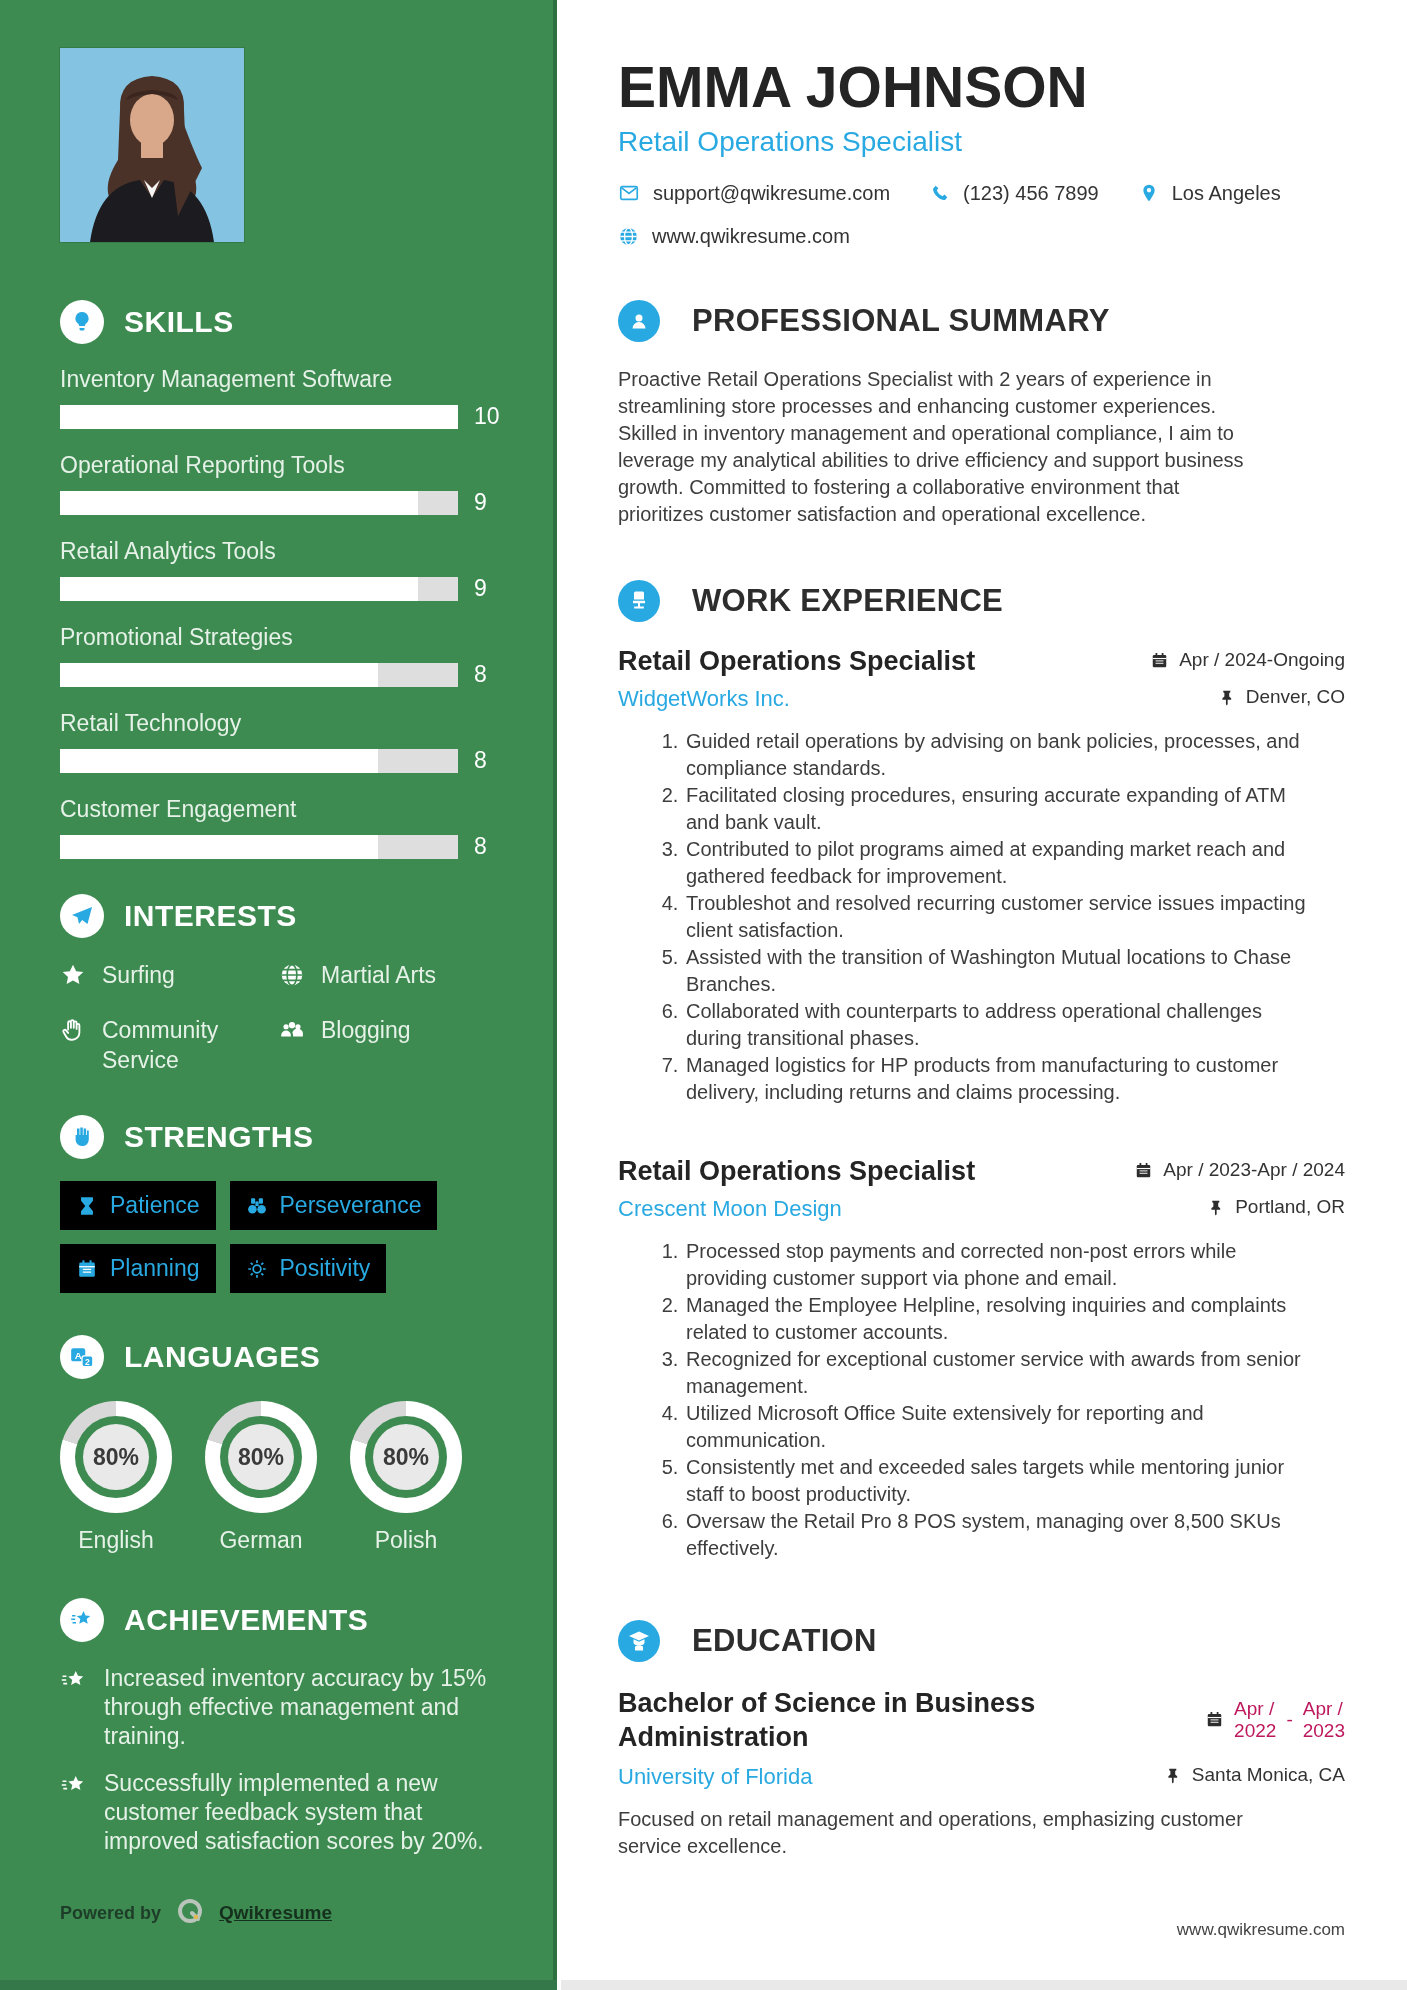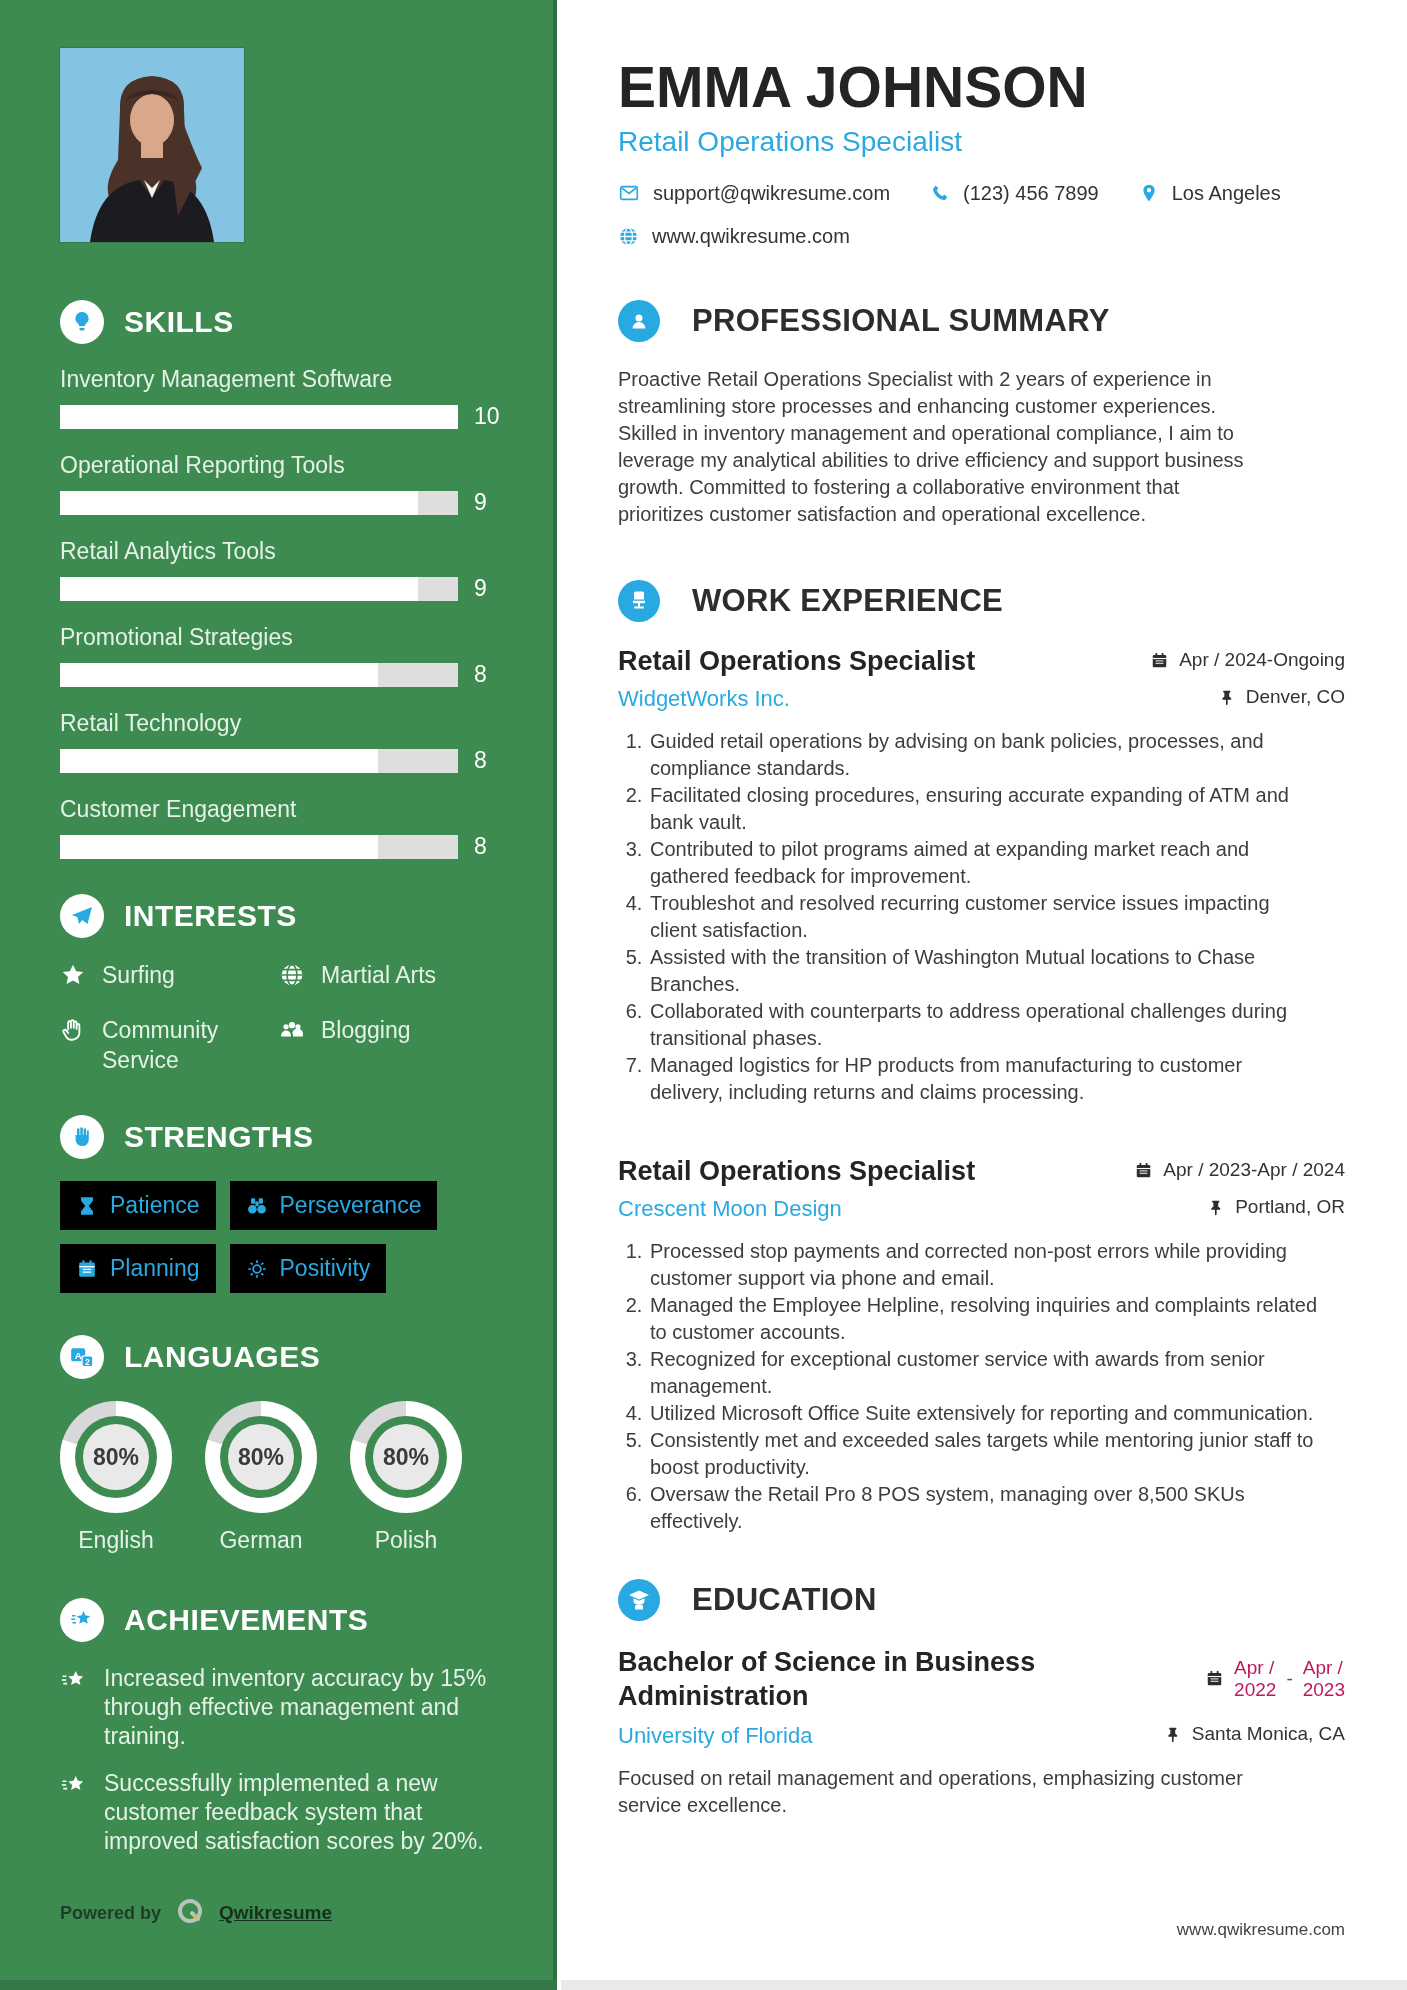--- a/index.html
+++ b/index.html
@@ -59,21 +59,21 @@
   .summary-text { color:#3d3d3d; font-size:20px; line-height:27px; max-width:648px; }
 
   .job { margin-top:6px; margin-bottom:40px; }
   .job-head { display:flex; justify-content:space-between; align-items:baseline; }
   .job-title { font-size:27px; font-weight:700; color:#242424; }
   .meta { display:flex; align-items:center; gap:10px; color:#333; font-size:19px; }
   .meta .ic { color:#2d2d2d; display:flex; }
   .job-sub { display:flex; justify-content:space-between; align-items:baseline; margin-top:9px; margin-bottom:16px; }
   .company { color:#29a9e1; font-size:22px; }
   .bullets { max-width:700px; padding-left:30px; color:#3d3d3d; font-size:20px; line-height:27px; }
-  .bullets li { padding-left:2px; }
+  .bullets li { padding-left:2px;margin-left:36px; }
 
   .edu-head { display:flex; justify-content:space-between; }
   .degree { font-size:27px; font-weight:700; color:#242424; max-width:480px; line-height:34px; }
   .edu-date { display:flex; gap:10px; color:#be185d; font-size:19px; line-height:22px; align-items:center; }
   .date-col { text-align:left; }
   .edu-desc { color:#3d3d3d; font-size:20px; line-height:27px; max-width:660px; margin-top:14px; }
 
   .main-footer { position:absolute; right:62px; bottom:50px; color:#444; font-size:17px; }
   .bottom-edge { position:absolute; left:0; bottom:0; width:557px; height:10px; background:#34784a; }
   .bottom-edge-right { position:absolute; left:561px; right:0; bottom:0; height:10px; background:#e9e9e9; }
@@ -470,21 +470,21 @@
           <li>Processed stop payments and corrected non-post errors while providing customer support via phone and email.</li>
           <li>Managed the Employee Helpline, resolving inquiries and complaints related to customer accounts.</li>
           <li>Recognized for exceptional customer service with awards from senior management.</li>
           <li>Utilized Microsoft Office Suite extensively for reporting and communication.</li>
           <li>Consistently met and exceeded sales targets while mentoring junior staff to boost productivity.</li>
           <li>Oversaw the Retail Pro 8 POS system, managing over 8,500 SKUs effectively.</li>
         </ol>
       </div>
     </section>
 
-    <section class="section" style="margin-top:44px;">
+    <section class="section" style="margin-top:58px;">
       <div class="sec-heading">
         <span class="badge">
             <svg width="24" height="24" viewBox="0 0 24 24" fill="currentColor">
               <path d="M12 2.5L2 7l10 4.5L22 7z"></path>
               <path d="M6.5 10.2v3.4c0 1.7 2.5 3 5.5 3s5.5-1.3 5.5-3v-3.4L12 12.7z"></path>
               <path d="M8 17.5a8 8 0 0 1 8 0v4H8z"></path>
             </svg>
           </span>
         <h2>EDUCATION</h2>
       </div>

